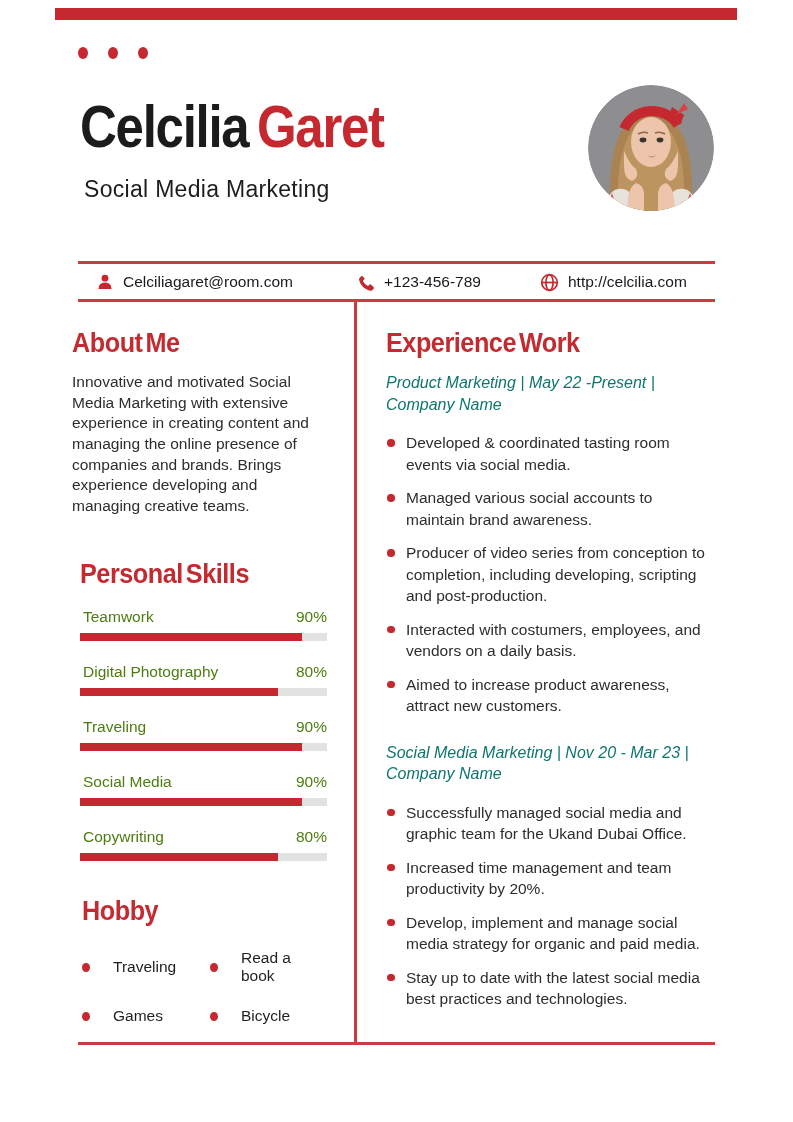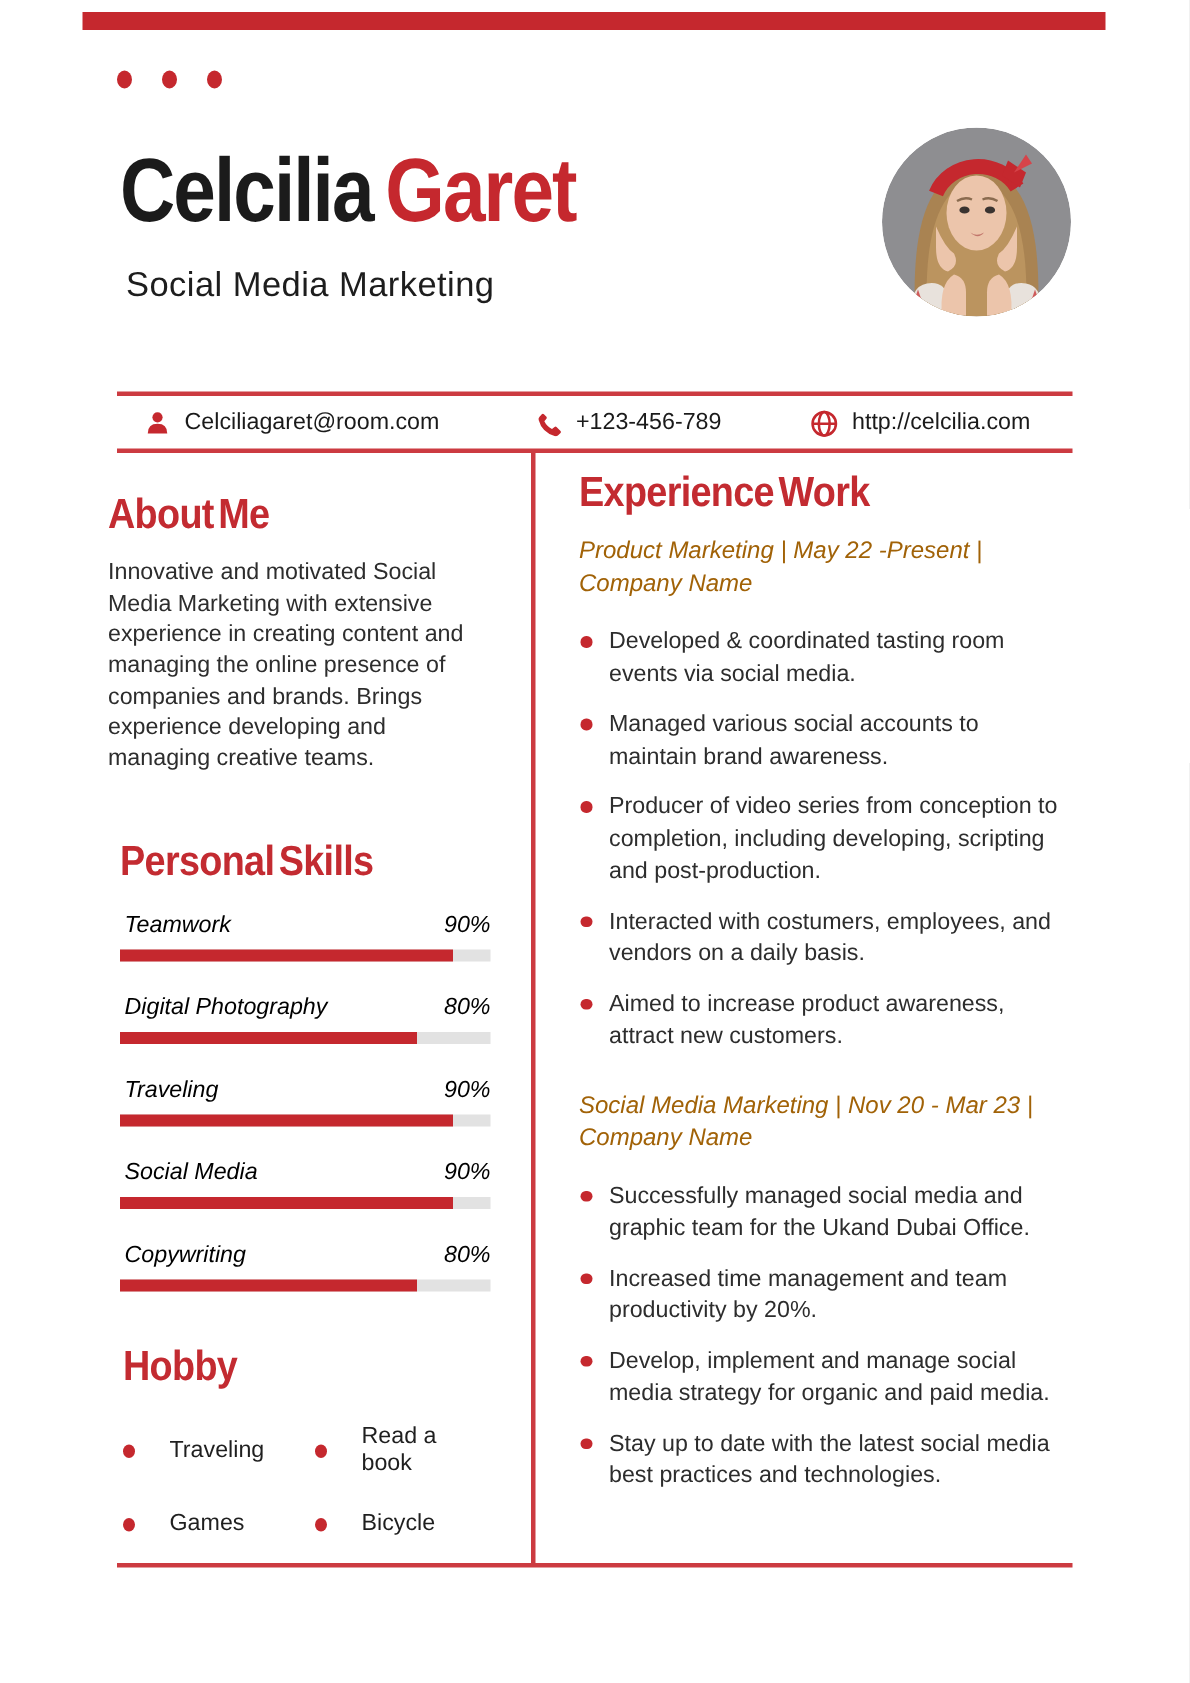--- a/index.html
+++ b/index.html
@@ -28,30 +28,30 @@
   .vline{position:absolute;left:354px;top:302px;width:3px;height:740px;background:#cc3b41;}
   
   .sec-h{margin:0;font-size:28px;font-weight:bold;color:#c32b31;letter-spacing:-.5px;word-spacing:-4px;
         transform:scaleX(.9);transform-origin:0 50%;white-space:nowrap;line-height:1.15;}
   
   .about{position:absolute;left:72px;top:327px;width:250px;}
   .about p{margin:13px 0 0 0;font-size:15.5px;line-height:20.6px;color:#2d2d2d;}
   .skills{position:absolute;left:80px;top:558px;width:247px;}
   .skill-row{margin-top:18px;}
   .skill-top{display:flex;justify-content:space-between;align-items:flex-end;
-        font-size:15.5px;color:#000000;padding-left:3px;font-style:italic;}
+        font-size:15.5px;color:#4d7c0f;padding-left:3px;}
   .skill-track{margin-top:7px;height:8px;background:#e2e2e2;margin-bottom:22px;}
   .skill-fill{height:8px;background:#c5282e;}
   .hobby{position:absolute;left:82px;top:895px;width:250px;}
   .hobby-grid{margin-top:22px;display:grid;grid-template-columns:128px 116px;row-gap:22px;}
   .hobby-item{display:flex;align-items:center;gap:23px;font-size:15.5px;color:#1f1f1f;}
   .hobby-item .dot{width:8px;height:9px;border-radius:50%;background:#c5282e;flex:0 0 auto;}
   
-  .exp{position:absolute;left:386px;top:312px;width:326px;}
-  .job-h{margin:13px 0 0 0;font-size:16px;font-style:italic;font-weight:500;color:#a16207;line-height:21.5px;}
+  .exp{position:absolute;left:386px;top:327px;width:326px;}
+  .job-h{margin:13px 0 0 0;font-size:16px;font-style:italic;font-weight:500;color:#0f766e;line-height:21.5px;}
   .blist{list-style:none;margin:17px 0 0 0;padding:0;}
   .blist li{position:relative;padding-left:20px;margin-bottom:12px;
         font-size:15.5px;line-height:21.5px;color:#2d2d2d;}
   .blist li::before{content:"";position:absolute;left:1px;top:7px;width:7.5px;height:7.5px;
         border-radius:50%;background:#c5282e;}
   .job2{margin-top:25px;}
 </style>
 </head>
 <body>
 

